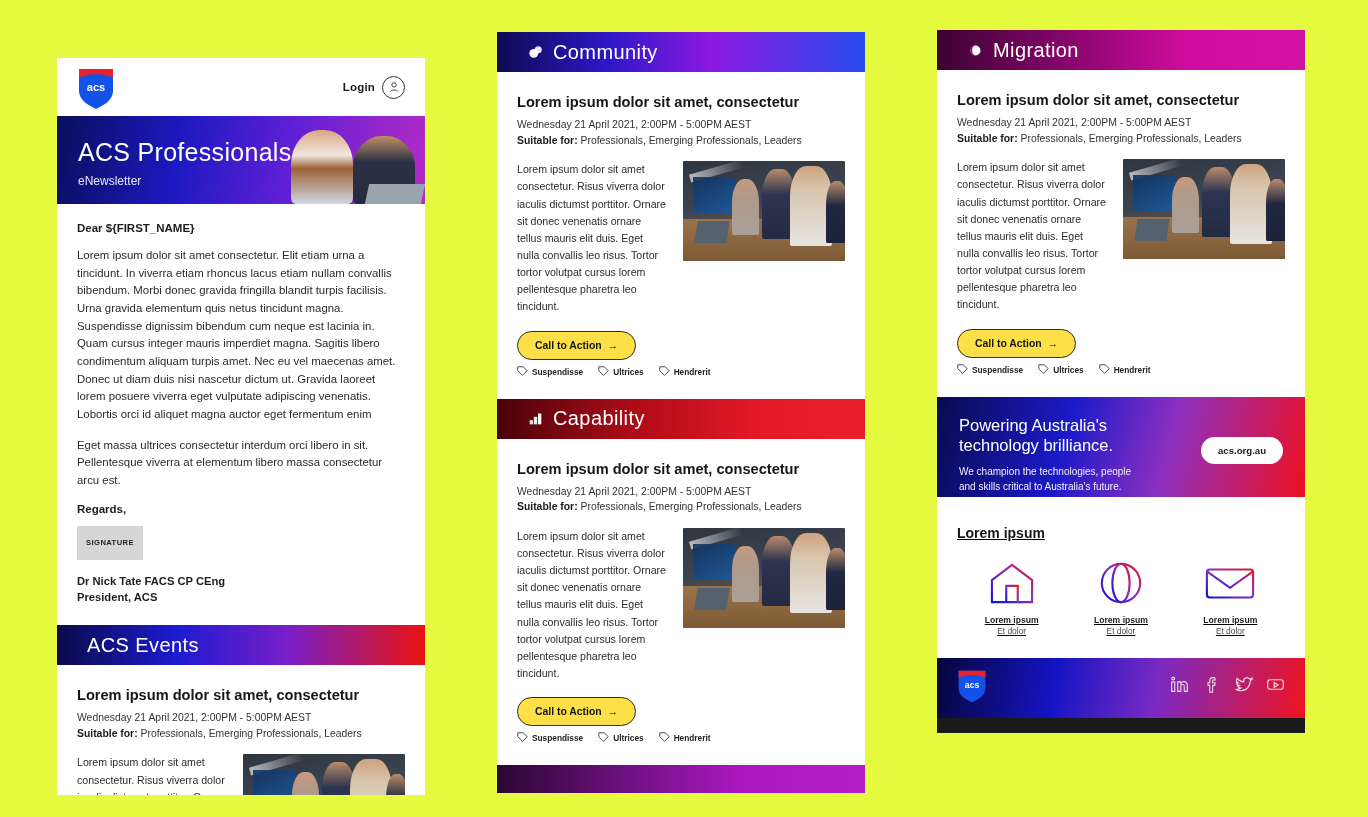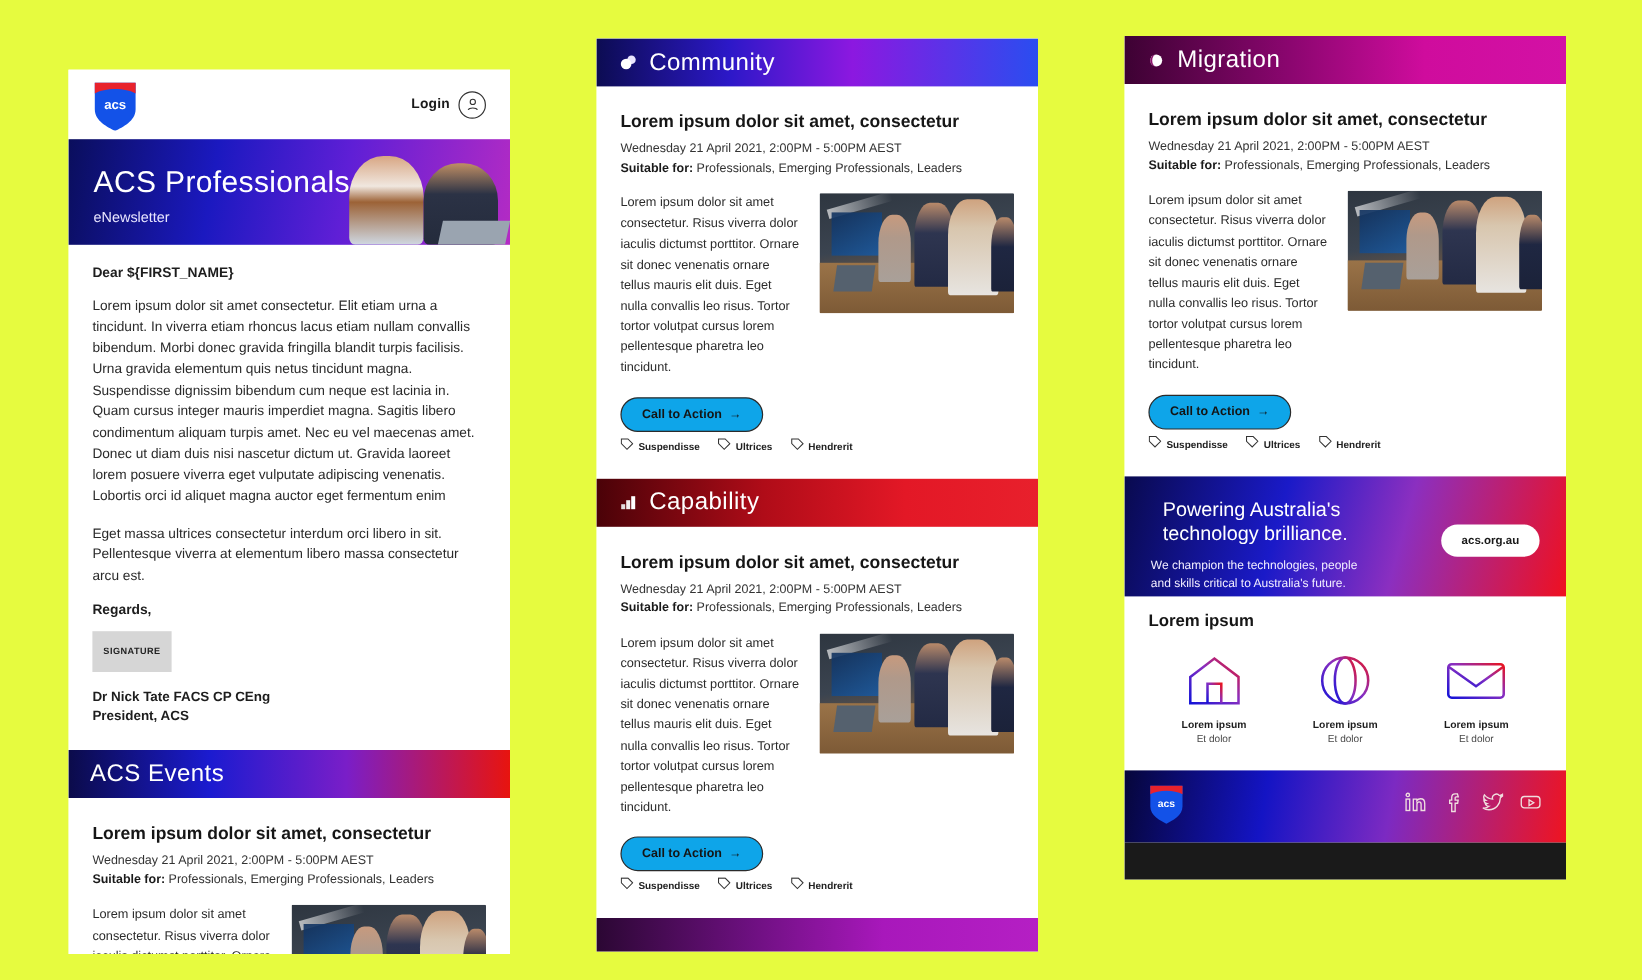--- a/index.html
+++ b/index.html
@@ -37,58 +37,58 @@
   .letter { padding: 18px 20px 20px 20px; }
   .greet { font-size: 11.5px; font-weight: bold; color: #1d1d1d; margin-bottom: 13px; }
   .para { font-size: 11.4px; line-height: 1.55; color: #2a2a2a; margin-bottom: 13px; }
   .regards { font-size: 11.5px; font-weight: bold; color: #1d1d1d; margin-bottom: 11px; }
   .sig-box { width: 66px; height: 34px; background: #d6d6d6; display: flex;
              align-items: center; justify-content: center; margin-bottom: 13px; }
   .sig-box span { font-size: 7.6px; font-weight: bold; letter-spacing: .4px; color: #222; }
   .sign-name { font-size: 11.2px; font-weight: bold; color: #1d1d1d; line-height: 1.45; }
 
   
-  .sec-bar { height: 40px; display: flex; align-items: center; padding-left: 18px; gap: 9px; }
+  .sec-bar { height: 40px; display: flex; align-items: center; padding-left: 30px; gap: 9px; }
   .sec-bar.events     { background: linear-gradient(90deg,#0b0b4a 0%,#1b1bd0 32%,#7a1ec8 63%,#e8140e 100%); }
   .sec-bar.community  { background: linear-gradient(90deg,#0c0c52 0%,#2c18c8 30%,#8c18e0 58%,#2a4df0 100%); }
   .sec-bar.capability { background: linear-gradient(90deg,#4a0208 0%,#b00c18 38%,#e31826 70%,#e8202c 100%); }
   .sec-bar.career     { background: linear-gradient(90deg,#2b0733 0%,#6d1080 35%,#a818bb 65%,#b51fc4 100%); }
   .sec-bar.migration  { background: linear-gradient(90deg,#3d0233 0%,#8c0670 38%,#cf0c9d 68%,#d311a5 100%); }
   .sec-title { font-size: 20px; color: #fff; font-weight: 400; letter-spacing: .4px; }
   .sec-icon { width: 17px; height: 17px; display: flex; align-items: center; justify-content: center; }
 
   
   .event { padding: 22px 20px 18px 20px; }
   .ev-title { font-size: 14.6px; font-weight: bold; color: #161616; margin-bottom: 7px; }
   .ev-when { font-size: 10.4px; color: #333; line-height: 1.5; }
   .ev-suit { font-size: 10.4px; color: #333; line-height: 1.5; }
   .ev-suit b { color: #1a1a1a; }
   .ev-body { display: flex; gap: 16px; margin-top: 13px; }
   .ev-text { font-size: 10.6px; line-height: 1.62; color: #2b2b2b; flex: 1 1 auto; }
   .ev-photo { width: 162px; height: 100px; flex: 0 0 162px; border-radius: 1px;
               overflow: hidden; position: relative; }
   .cta { display: inline-flex; align-items: center; gap: 6px; margin-top: 15px;
          border: 1.3px solid #2b2b2b; border-radius: 22px; padding: 8px 17px;
-         font-size: 10.4px; font-weight: bold; color: #141414; background: #0ea5e9; cursor: pointer; }
+         font-size: 10.4px; font-weight: bold; color: #141414; background: #fde047; cursor: pointer; }
   .tags { display: flex; gap: 15px; margin-top: 3px; align-items: center; }
   .tag { display: flex; align-items: center; gap: 4px; }
   .tag-label { font-size: 8.3px; font-weight: bold; color: #222; }
 
   
   .promo { position: relative; height: 100px; overflow: hidden;
            background: linear-gradient(105deg,#090a4e 0%,#1a1ac8 35%,#8b2fc0 62%,#ef1020 100%); }
   .promo-in { position: absolute; left: 22px; top: 18px; }
-  .promo-h { font-size: 16.5px; color: #fff; line-height: 1.22; font-weight: 400; margin-left: 10px; }
+  .promo-h { font-size: 16.5px; color: #fff; line-height: 1.22; font-weight: 400; }
   .promo-p { font-size: 10px; color: #f2eeff; line-height: 1.5; margin-top: 9px; }
   .promo-btn { position: absolute; right: 22px; top: 40px; background: #fff;
                border-radius: 20px; padding: 8px 17px; font-size: 9.6px;
                font-weight: bold; color: #1a1a1a; cursor: pointer; }
 
   
-  .features { padding: 12px 20px 22px 20px; }
+  .features { padding: 28px 20px 22px 20px; text-decoration: underline; }
   .feat-h { font-size: 14px; font-weight: bold; color: #161616; margin-bottom: 16px; }
   .feat-row { display: flex; }
   .feat { flex: 1; text-align: center; }
   .feat-ic { height: 52px; display: flex; align-items: center; justify-content: center; }
   .feat-t { font-size: 8.6px; font-weight: bold; color: #1d1d1d; margin-top: 6px; }
   .feat-s { font-size: 8.4px; color: #4a4a4a; margin-top: 1px; }
 
   
   .social { height: 60px; position: relative;
             background: linear-gradient(100deg,#06063a 0%,#1414c4 32%,#7c2ac2 60%,#ef1420 100%); }

